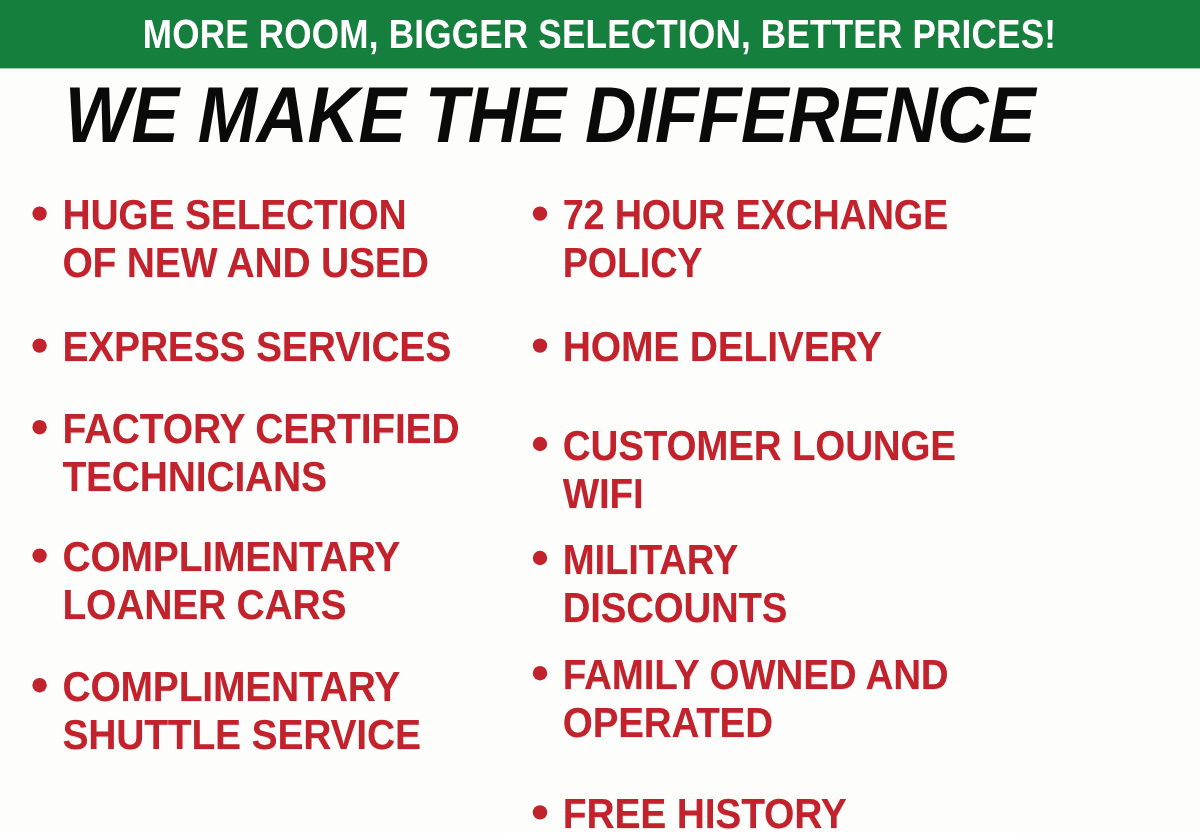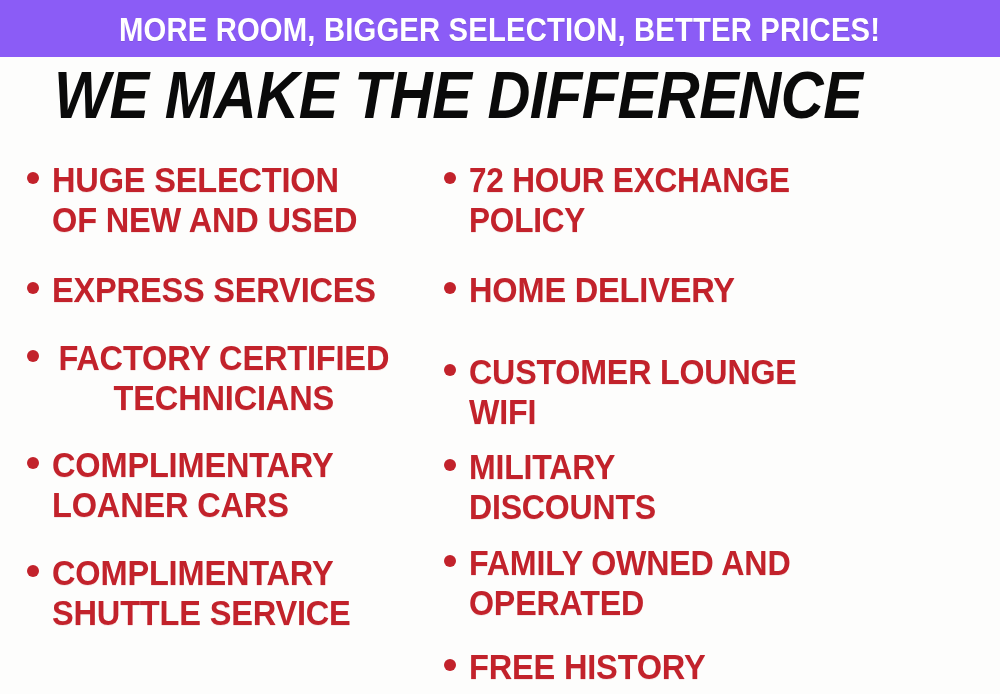--- a/index.html
+++ b/index.html
@@ -131,35 +131,35 @@
   .t-72hour      { font-size: 35px; transform: scaleX(0.90); }
   .t-home        { font-size: 35px; }
   .t-lounge      { font-size: 35px; transform: scaleX(0.92); }
   .t-military    { font-size: 35px; transform: scaleX(0.915); }
   .t-family      { font-size: 35px; transform: scaleX(0.92); }
   .t-free        { font-size: 35px; }
 
   
   .col-left  .bullet-item:nth-child(1) { margin-bottom: 30px; }
   .col-left  .bullet-item:nth-child(2) { margin-bottom: 28px; }
-  .col-left  .bullet-item:nth-child(3) { margin-bottom: 28px; text-align: center; }
+  .col-left  .bullet-item:nth-child(3) { margin-bottom: 28px; }
   .col-left  .bullet-item:nth-child(4) { margin-bottom: 28px; }
 
   .col-right .bullet-item:nth-child(1) { margin-bottom: 30px; }
   .col-right .bullet-item:nth-child(2) { margin-bottom: 42px; }
   .col-right .bullet-item:nth-child(3) { margin-bottom: 16px; }
   .col-right .bullet-item:nth-child(4) { margin-bottom: 16px; }
-  .col-right .bullet-item:nth-child(5) { margin-bottom: 24px; }
+  .col-right .bullet-item:nth-child(5) { margin-bottom: 36px; }
 </style>
 </head>
 <body>
 
 <div id="banner-root" style="background: rgb(253, 253, 252);">
 
-  <div class="top-strip" style="background: #8b5cf6;">
+  <div class="top-strip" style="background: #15803d;">
     <span class="top-strip-text" style="color: rgb(255, 255, 255);">MORE ROOM, BIGGER SELECTION, BETTER PRICES!</span>
   </div>
 
   <div class="headline">
     <span class="headline-text" style="color: rgb(10, 10, 10);">WE MAKE THE DIFFERENCE</span>
   </div>
 
   <div class="columns">
 
     <div class="col col-left">

